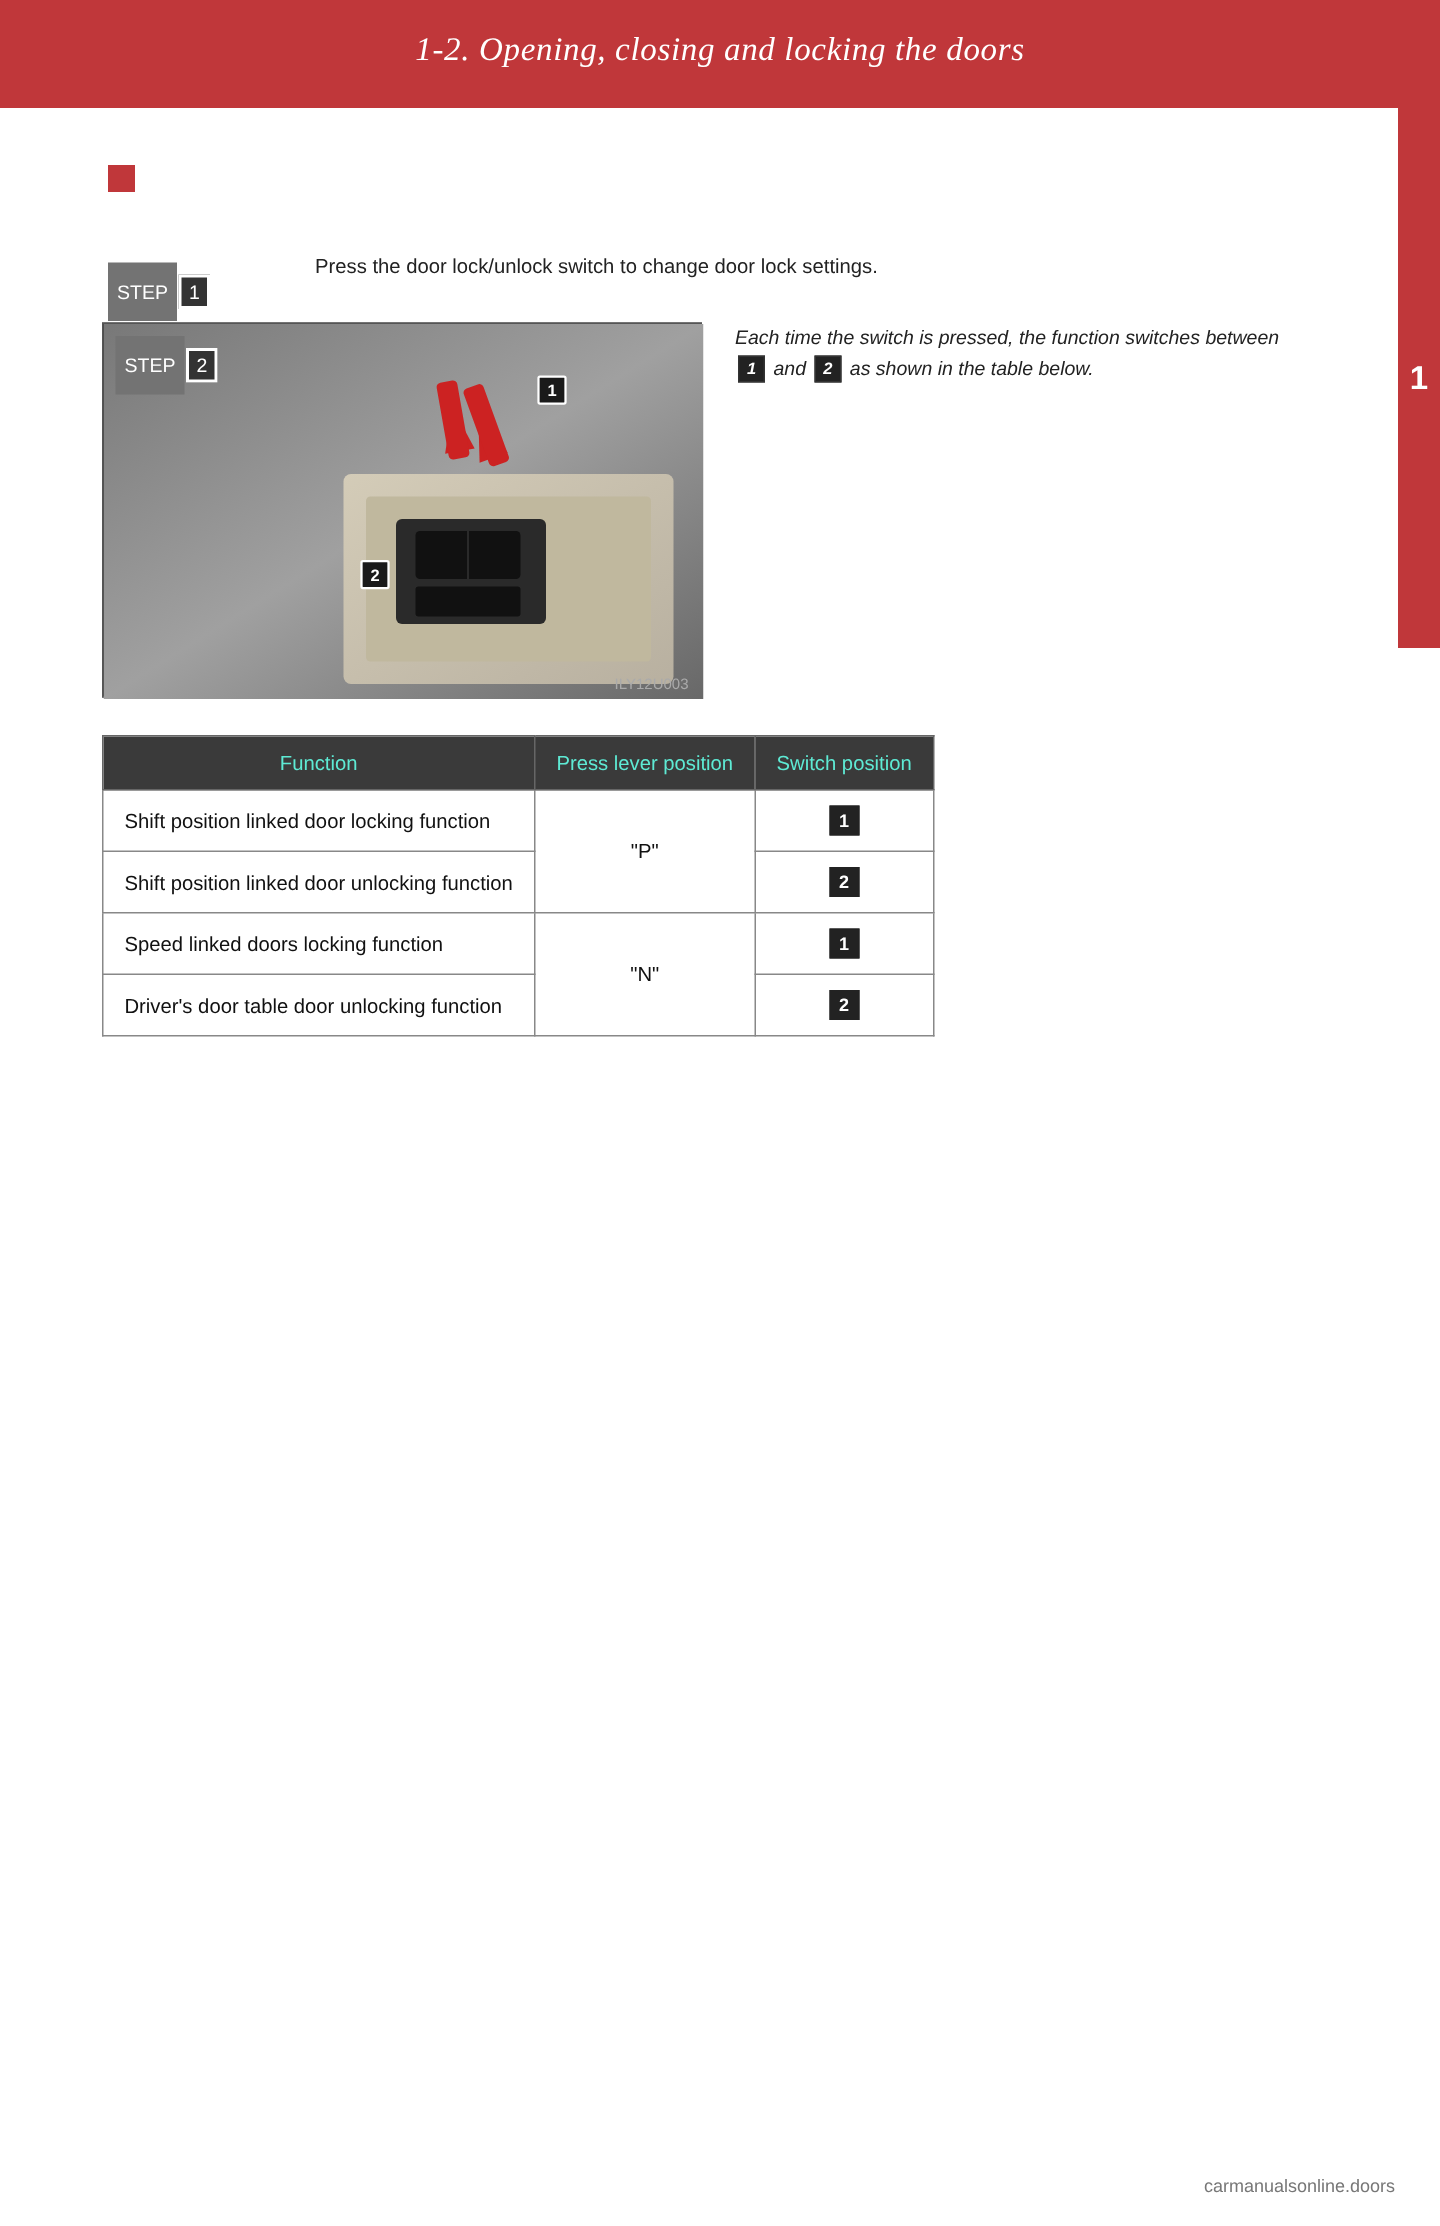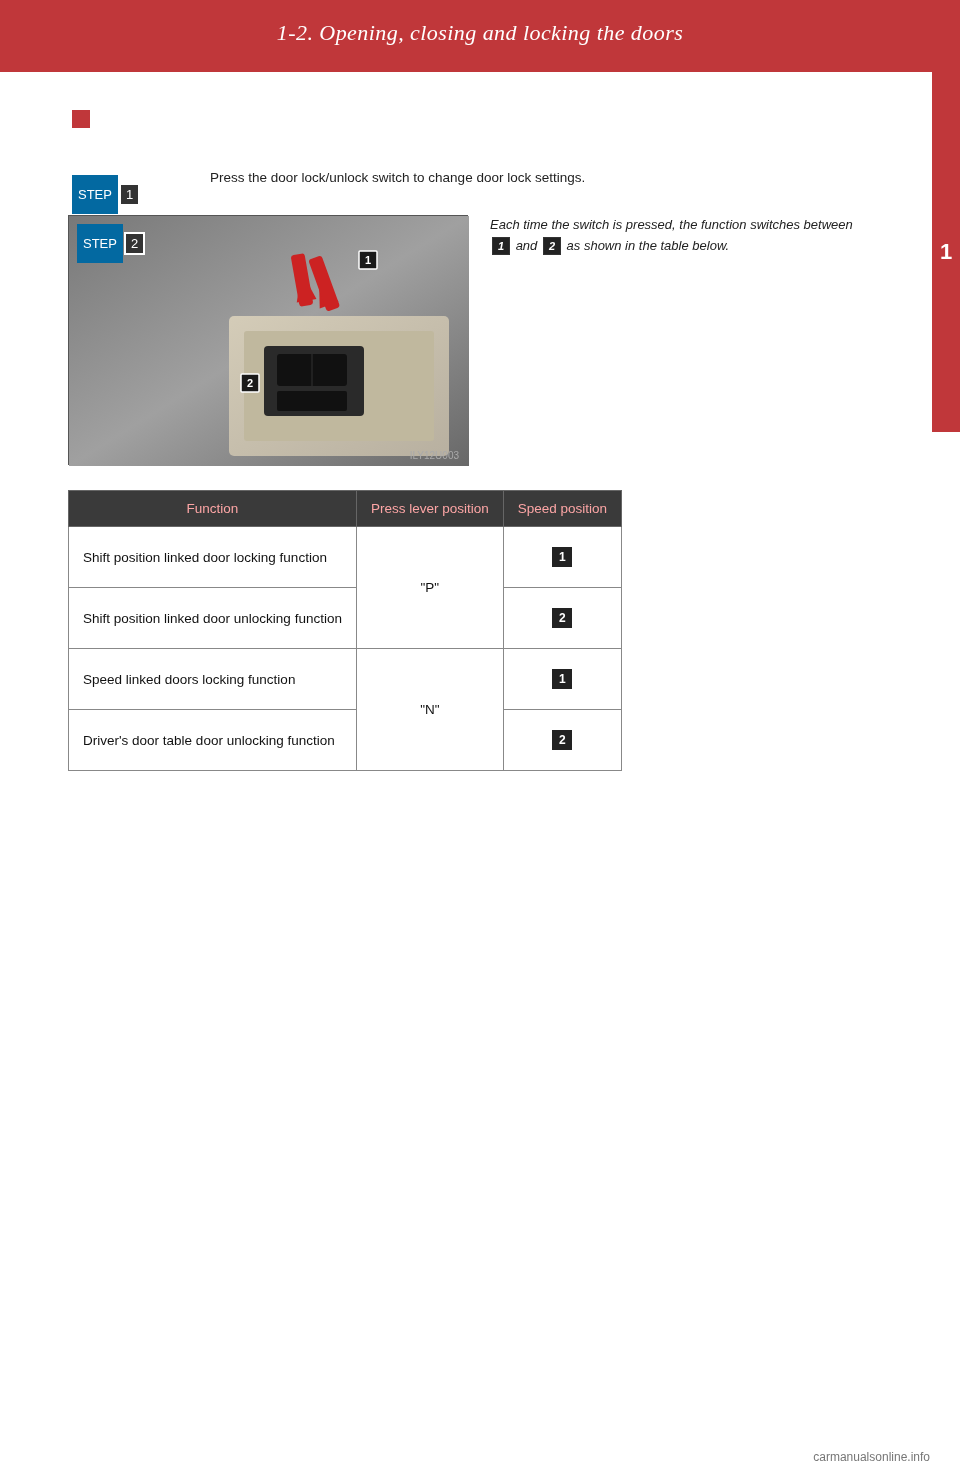--- a/index.html
+++ b/index.html
@@ -54,21 +54,21 @@
     
     .step1-badge {
       position: absolute;
       top: 175px;
       left: 72px;
       display: flex;
       align-items: center;
       gap: 0;
     }
     .step-label {
-      background: #0369a1;
+      background: #737373;
       color: #fff;
       font-size: 13px;
       padding: 12px 6px;
       font-family: Arial, sans-serif;
       font-style: normal;
     }
     .step-num {
       background: #333;
       color: #fff;
       font-size: 13px;
@@ -146,29 +146,29 @@
       top: 490px;
       left: 68px;
       right: 68px;
       border-collapse: collapse;
       font-family: Arial, sans-serif;
       font-size: 13.5px;
     }
 
     .function-table th {
       background: #3a3a3a;
-      color: #fca5a5;
+      color: #5eead4;
       padding: 10px 14px;
       text-align: center;
       font-weight: normal;
       border: 1px solid #666;
     }
 
     .function-table td {
-      padding: 20px 14px;
+      padding: 10px 14px;
       border: 1px solid #888;
       vertical-align: middle;
       color: #111;
       background: #fff;
     }
 
     .function-table td.center {
       text-align: center;
     }
 
@@ -298,21 +298,21 @@
   <span> and </span>
   <span class="inline-badge">2</span>
   <span> as shown in the table below.</span>
 </div>
 
 <table class="function-table">
   <thead>
     <tr>
       <th>Function</th>
       <th>Press lever position</th>
-      <th>Speed position</th>
+      <th>Switch position</th>
     </tr>
   </thead>
   <tbody>
     <tr>
       <td>Shift position linked door locking function</td>
       <td class="center" rowspan="2">"P"</td>
       <td class="center">
         <span class="cell-badge">1</span>
       </td>
     </tr>
@@ -331,13 +331,13 @@
     </tr>
     <tr>
       <td>Driver's door table door unlocking function</td>
       <td class="center">
         <span class="cell-badge">2</span>
       </td>
     </tr>
   </tbody>
 </table>
 
-<div class="bottom-watermark">carmanualsonline.info</div>
+<div class="bottom-watermark">carmanualsonline.doors</div>
 
 </body></html>

